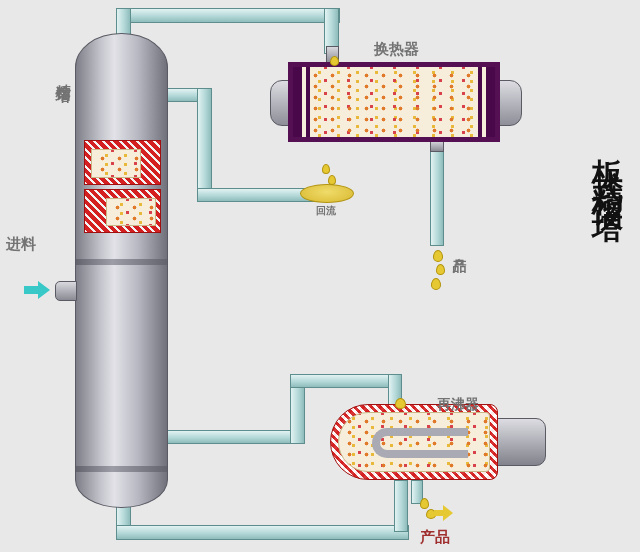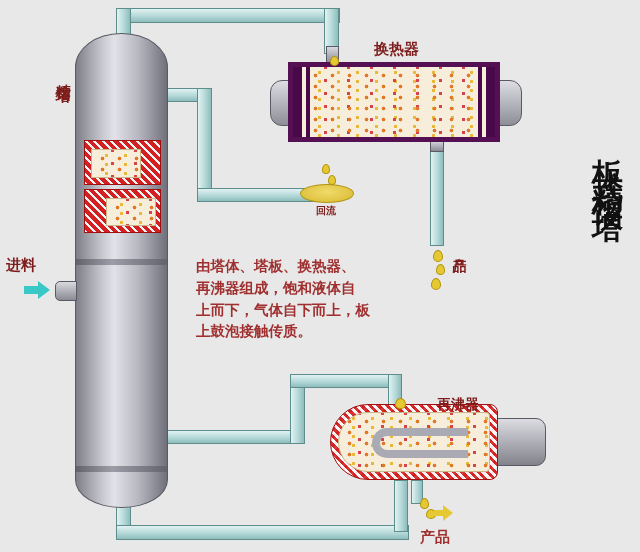--- a/index.html
+++ b/index.html
@@ -75,21 +75,21 @@
   .drop{position:absolute; background:#e6c832; border:1px solid #b2940e;
     border-radius:50% 50% 50% 50% / 62% 62% 40% 40%;}
   .puddle{
     left:300px; top:184px; width:52px; height:17px;
     background:radial-gradient(ellipse at 50% 40%,#f0dc6a,#d8b830);
     border:1px solid #b2940e; border-radius:50%;
   }
   .arrow-body{position:absolute;}
   .arrow-head{position:absolute; width:0; height:0;}
   
-  .label{position:absolute; color:#7f1d1d; font-weight:bold; font-size:15px; line-height:1.15;}
+  .label{position:absolute; color:#737373; font-weight:bold; font-size:15px; line-height:1.15;}
   .vtext{writing-mode:vertical-rl; text-orientation:upright; letter-spacing:2px;}
   .desc{
     left:196px; top:256px; width:176px;
     color:#a03030; font-size:14.5px; font-weight:bold; line-height:1.5;
     white-space:pre-line;
   }
   .main-title{
     left:586px; top:134px; color:#111;
     font-family:"Liberation Serif","DejaVu Serif",serif;
     font-size:31px; font-weight:bold;
@@ -165,24 +165,20 @@
   <div class="arrow-body" style="left:434px; top:510px; width:9px; height:6px; background:#e6c832;"></div>
   <div class="arrow-head" style="left:443px; top:505px; border-top:8px solid transparent; border-bottom:8px solid transparent; border-left:10px solid #e6c832;"></div>
 
   <div class="arrow-body" style="left:24px; top:286px; width:14px; height:8px; background:#38c8c8;"></div>
   <div class="arrow-head" style="left:38px; top:281px; border-top:9px solid transparent; border-bottom:9px solid transparent; border-left:12px solid #38c8c8;"></div>
 
   <div class="label" style="left:374px; top:40px;">换热器</div>
   <div class="label vtext" style="left:55px; top:72px;">精馏塔</div>
   <div class="label" style="left:316px; top:205px; font-size:10px;">回流</div>
   <div class="label vtext" style="left:452px; top:246px; font-size:14px;">产品</div>
-  <div class="label" style="left:6px; top:256px;text-align:center;">进料</div>
+  <div class="label" style="left:6px; top:235px;text-align:center;">进料</div>
   <div class="label" style="left:437px; top:396px; font-size:14px;">再沸器</div>
   <div class="label" style="left:420px; top:528px; color:#a03030;">产品</div>
 
-  <div class="abs desc">由塔体、塔板、换热器、
-再沸器组成，饱和液体自
-上而下，气体自下而上，板
-上鼓泡接触传质。</div>
 
   <div class="abs main-title">板式精馏塔</div>
 
 </div>
 
 </body></html>

